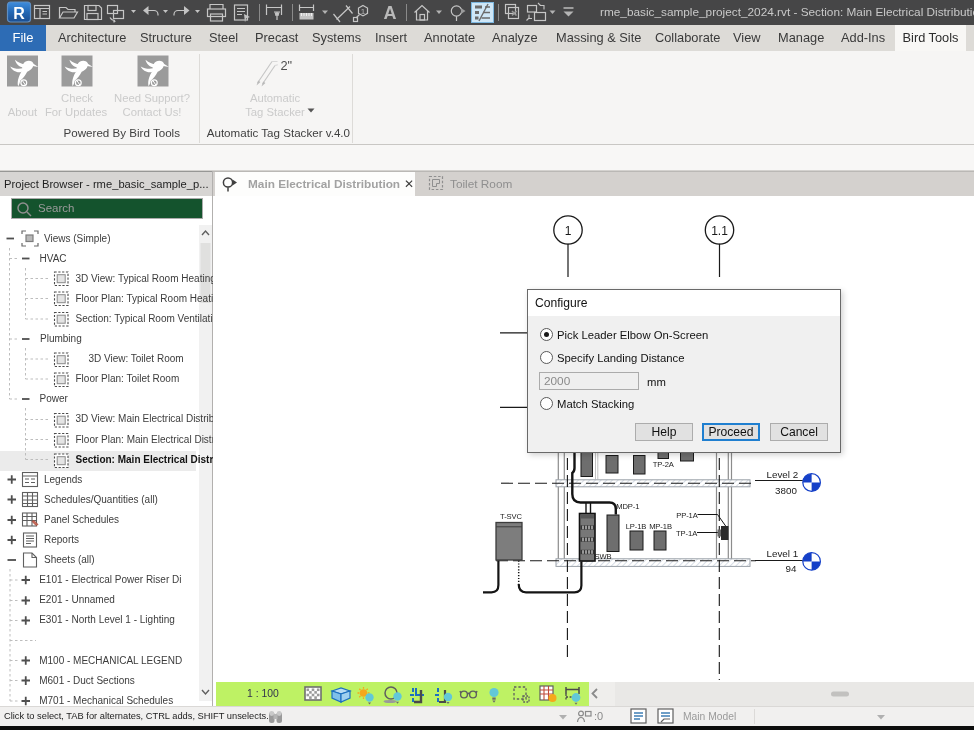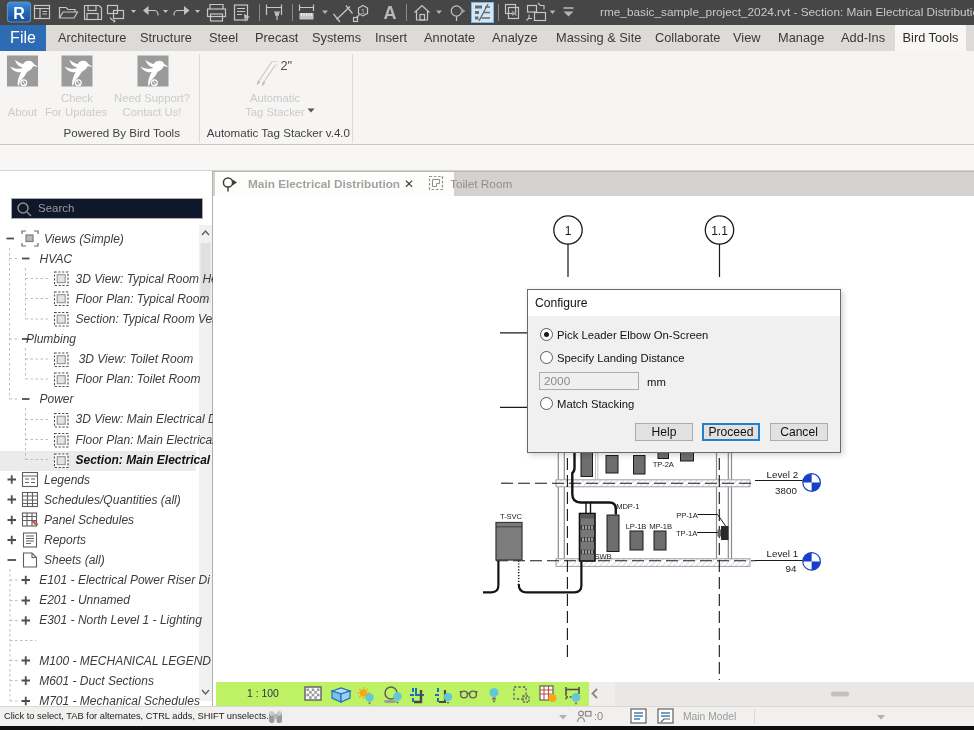--- a/index.html
+++ b/index.html
@@ -7,45 +7,45 @@
   body { font-family:"Liberation Sans", sans-serif; }
   #app { position:relative; width:974px; height:730px; background:#fff; overflow:hidden; }
   .abs { position:absolute; }
 
   
   #qat { left:0; top:0; width:974px; height:25px; background:#464647; }
   #qtitle { left:600px; top:0; height:25px; line-height:25px; color:#c9c9c9; font-size:11.8px; white-space:nowrap; }
 
   
   #tabrow { left:0; top:25px; width:974px; height:26px; background:#dddbd7; }
-  #filetab { left:0; top:25px; width:46px; height:26px; background:#2d6cb5; color:#fff; font-size:16px; text-align:center; line-height:26px; }
+  #filetab { left:0; top:25px; width:46px; height:26px; background:#2d6cb5; color:#fff; font-size:13px; text-align:center; line-height:26px; }
   .rtab { top:25px; height:26px; line-height:26px; font-size:12.8px; color:#3a3a3a; white-space:nowrap; }
   #birdtab { left:895px; top:25px; width:71px; height:27px; background:#f8f7f5; text-align:center; line-height:26px; font-size:12.8px; color:#2d2d2d; }
 
   
   #ribbon { left:0; top:51px; width:974px; height:94px; background:#f6f5f4; border-bottom:1px solid #c9c7c4; }
   .rlabel1 { top:41px; height:14px; font-size:11.3px; color:#cbcbcb; text-align:center; white-space:nowrap; }
   .rlabel2 { top:55px; height:14px; font-size:11.3px; color:#cbcbcb; text-align:center; white-space:nowrap; }
   .pname { top:75px; height:15px; font-size:11.6px; color:#3f3f3f; text-align:right; white-space:nowrap; }
   .pdiv { top:3px; width:1px; height:89px; background:#dddbd8; }
 
   
   #optbar { left:0; top:145px; width:974px; height:26px; background:#f8f7f6; border-bottom:1px solid #d4d2cf; }
 
   
   #pb { left:0; top:171px; width:213px; height:535px; background:#fff; border-right:1px solid #b2b0ae; }
   #pbtitle { left:0; top:0; width:212px; height:25px; background:#d7d5d3; border-top:1px solid #979795; font-size:11.2px; color:#1f1f1f; line-height:24px; padding-left:4px; white-space:nowrap; overflow:hidden; }
-  #pbsearch { left:11px; top:27px; width:192px; height:21px; background:#0f172a; border:1px solid #ababab; }
+  #pbsearch { left:11px; top:27px; width:192px; height:21px; background:#14532d; border:1px solid #ababab; }
   #pbsearch span { position:absolute; left:26px; top:3px; font-size:11.5px; color:#9b9b9b; }
-  .trow { height:20px; line-height:20px; font-size:12px; color:#3c3c3c; white-space:nowrap;font-style:italic; }
+  .trow { height:20px; line-height:20px; font-size:10px; color:#3c3c3c; white-space:nowrap; }
   #selrow { left:0px; top:280px; width:196px; height:20px; background:#ebebeb; }
 
   
   #vtabs { left:213px; top:171px; width:761px; height:25px; background:#d4d1ce; border-top:1px solid #bab8b5; }
-  #vtab1 { left:2px; top:0px; width:239px; height:25px; background:#fdfdfc; }
+  #vtab1 { left:2px; top:0px; width:200px; height:25px; background:#fdfdfc; }
   #vtab1 span { position:absolute; left:33px; top:0; line-height:25px; font-size:11.8px; font-weight:bold; color:#a2a2a2; }
   #vtab1 span#vtabx { position:absolute; left:189px; top:0px; line-height:25px; font-size:12px; color:#3c3c3c; font-weight:normal; }
   #vtab2 span { position:absolute; left:237px; top:0; line-height:25px; font-size:11.8px; color:#8f8f8f; }
 
   
   #canvas { left:213px; top:196px; width:761px; height:486px; background:#fff; }
 
   
   #viewbar { left:216px; top:682px; width:761px; height:24px; background:#bef264; }
   #vscale { left:31px; top:0; line-height:24px; font-size:10.4px; color:#33334d; }
@@ -222,20 +222,21 @@
     <span class="pname abs" style="left:20px;width:160px;">Powered By Bird Tools</span>
     <div class="pdiv abs" style="left:199px;"></div>
     <span class="rlabel1 abs" style="left:240px;width:70px;">Automatic</span>
     <span class="rlabel2 abs" style="left:240px;width:70px;">Tag Stacker</span>
     <span class="pname abs" style="left:202px;width:148px;">Automatic Tag Stacker v.4.0</span>
     <div class="pdiv abs" style="left:352px;"></div>
   </div>
   <div id="optbar" class="abs"></div>
 
   <div id="pb" class="abs">
+    <div id="pbtitle" class="abs">Project Browser - rme_basic_sample_p...</div>
     <div id="pbsearch" class="abs">
         <span>Search</span>
       </div>
     <div id="selrow" class="abs"></div>
     <svg class="abs" style="left:0;top:0" width="213" height="535" viewBox="0 0 213 535">
 
       <g stroke="#8f8f8f" stroke-width="1.5" fill="none">
         <circle cx="23" cy="37" r="5"></circle>
           <path d="M27 41 L31 45"></path>
       </g>
@@ -317,21 +318,21 @@
       <rect x="199" y="54" width="13" height="476" fill="#f1f1f1"></rect>
       <path d="M202 64 l3.5 -4 3.5 4" stroke="#5f5f5f" stroke-width="1.4" fill="none"></path>
       <path d="M202 519 l3.5 4 3.5 -4" stroke="#5f5f5f" stroke-width="1.4" fill="none"></path>
       <rect x="200.5" y="72" width="10" height="60" fill="#e0e0df"></rect>
     </svg>
     <div class="trow abs" style="left:44px;top:57.5px;width:150px;">Views (Simple)</div>
     <div class="trow abs" style="left:39.5px;top:77.6px;width:150px;">HVAC</div>
     <div class="trow abs" style="left:75.5px;top:97.7px;width:121px;">3D View: Typical Room Heating a</div>
     <div class="trow abs" style="left:75.5px;top:117.8px;width:121px;">Floor Plan: Typical Room Heatin</div>
     <div class="trow abs" style="left:75.5px;top:137.9px;width:121px;">Section: Typical Room Ventilatio</div>
-    <div class="trow abs" style="left:26px;top:158px;width:150px;">Plumbing</div>
+    <div class="trow abs" style="left:40px;top:158px;width:150px;">Plumbing</div>
     <div class="trow abs" style="left:75.5px;top:178.1px;width:121px;text-align:center;">3D View: Toilet Room</div>
     <div class="trow abs" style="left:75.5px;top:198.2px;width:121px;">Floor Plan: Toilet Room</div>
     <div class="trow abs" style="left:39.5px;top:218.3px;width:150px;">Power</div>
     <div class="trow abs" style="left:75.5px;top:238.4px;width:121px;">3D View: Main Electrical Distrib</div>
     <div class="trow abs" style="left:75.5px;top:258.5px;width:121px;">Floor Plan: Main Electrical Distr</div>
     <div class="trow abs" style="left:75.5px;top:278.6px;width:121px;font-weight:bold;color:#111;">Section: Main Electrical Distr</div>
     <div class="trow abs" style="left:44px;top:298.7px;width:152px;">Legends</div>
     <div class="trow abs" style="left:44px;top:338.9px;width:152px;">Panel Schedules</div>
     <div class="trow abs" style="left:44px;top:318.8px;width:152px;">Schedules/Quantities (all)</div>
     <div class="trow abs" style="left:44px;top:359px;width:152px;">Reports</div>

